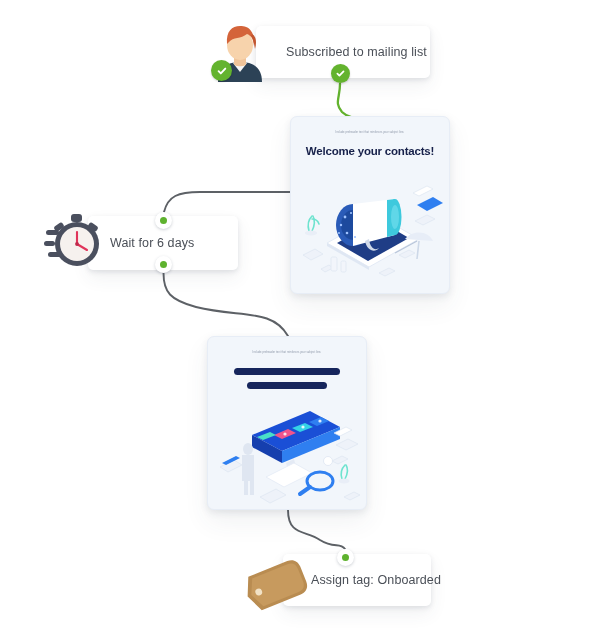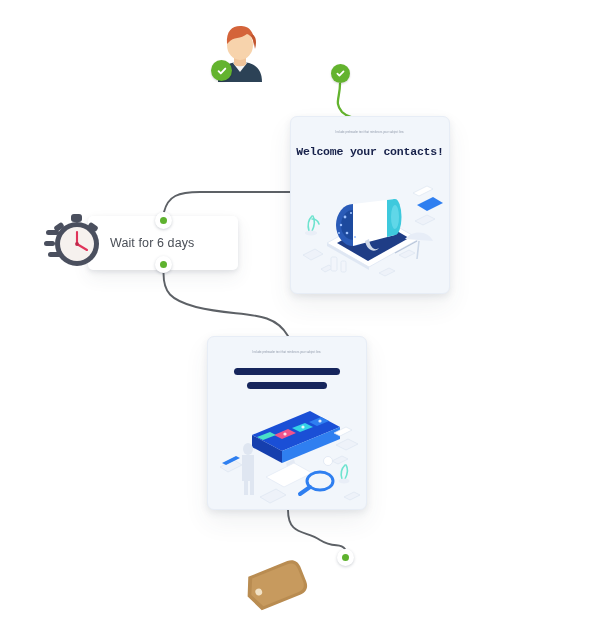--- a/index.html
+++ b/index.html
@@ -67,21 +67,21 @@
     text-align:center;
     font-size:2.6px;
     color:#8a94a6;
     margin-top:14px;
     letter-spacing:.1px;
     filter:blur(.35px);
     user-select:none;
   }
   .email-heading{
     text-align:center;
-    font-family:Liberation Mono, monospace;
+    font-family:Liberation Sans, sans-serif;
     font-weight:bold;
     font-size:11.5px;
     color:#17214a;
     margin-top:11px;
     letter-spacing:-.2px;
   }
   .bar{
     background:#16255c;
     border-radius:4px;
     height:7px;
@@ -132,20 +132,23 @@
 
     <path d="M340,84 C340,98 334,103 342,112 C350,120 356,114 358,124" fill="none" stroke="#63b32e" stroke-width="2.3" stroke-linecap="round"></path>
 
     <path d="M290,192 L200,192 C178,192 168,196 164,212" fill="none" stroke="#5d6166" stroke-width="1.9" stroke-linecap="round"></path>
 
     <path d="M163.5,273 C163.5,292 170,300 196,307 C240,318 272,308 288,336" fill="none" stroke="#5d6166" stroke-width="1.9" stroke-linecap="round"></path>
 
     <path d="M288,510 C288,536 306,530 320,540 C334,549 340,542 345,549" fill="none" stroke="#5d6166" stroke-width="1.9" stroke-linecap="round"></path>
   </svg>
 
+  <div class="action-card" id="trigger-card">
+    <span class="action-label">Subscribed to mailing list</span>
+  </div>
 
   <div class="icon-wrap" id="avatar-icon">
     <svg width="58" height="60" viewBox="0 0 58 60" xmlns="http://www.w3.org/2000/svg">
 
       <path d="M7,60 C7,46 15,40 29,40 C43,40 51,46 51,60 Z" fill="#2c4256"></path>
 
       <path d="M22,41 L29,50 L36,41 C34,39.5 31.5,39 29,39 C26.5,39 24,39.5 22,41 Z" fill="#f6f6f6"></path>
 
       <path d="M23,33 h12 v9 c0,3 -12,3 -12,0 Z" fill="#f0c49a"></path>
 
@@ -321,20 +324,23 @@
           <path d="M134,74 C132,68 134,63 137,60"></path>
           <path d="M137,74 C140,68 140,63 138,60"></path>
         </g>
         <ellipse cx="136" cy="76" rx="5.5" ry="2.4" fill="#e9eef7"></ellipse>
 
         <circle cx="120" cy="56" r="4.5" fill="#ffffff" stroke="#dde5f1" stroke-width=".8"></circle>
       </svg>
     </div>
   </div>
 
+  <div class="action-card" id="tag-card">
+    <span class="action-label">Assign tag: Onboarded</span>
+  </div>
 
   <div class="icon-wrap" id="tag-icon">
     <svg width="76" height="64" viewBox="0 0 76 64" xmlns="http://www.w3.org/2000/svg">
       <g transform="rotate(-22 38 32)">
         <path d="M10,14 L52,14 C58,14 62,18 62,24 L62,40 C62,46 58,50 52,50 L10,50 L2,32 Z" fill="#b98c51"></path>
         <path d="M13,17 L51,17 C56,17 59,20 59,25 L59,39 C59,44 56,47 51,47 L13,47 L6,32 Z" fill="#c79a5e"></path>
         <circle cx="14" cy="32" r="3.4" fill="#f2e2c6"></circle>
       </g>
     </svg>
   </div>

